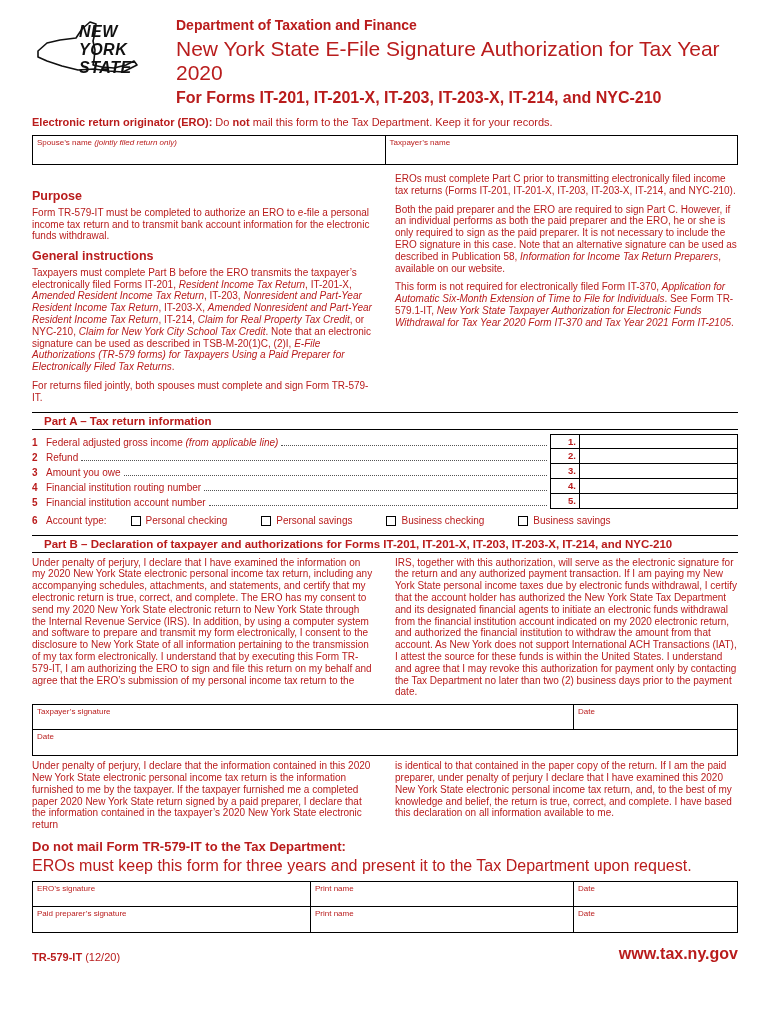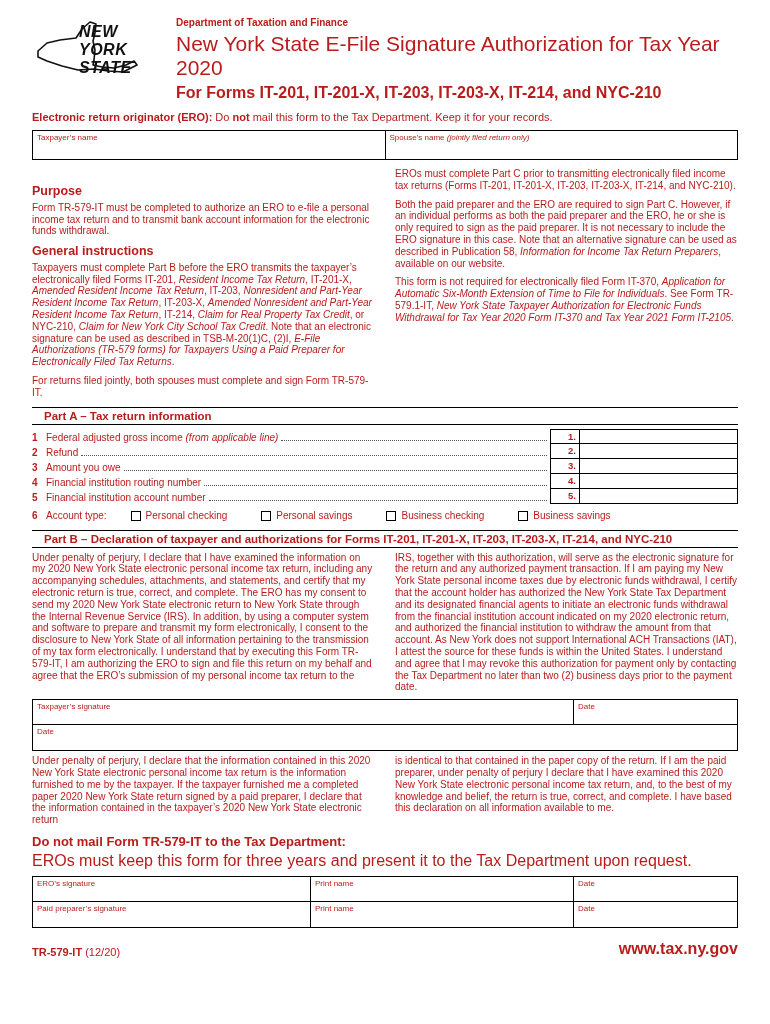--- a/index.html
+++ b/index.html
@@ -10,21 +10,21 @@
     padding:16px 32px 12px; position:relative; overflow:hidden;
   }
   .it { font-style:italic; }
   .bd { font-weight:bold; }
 
   
   .header { display:flex; align-items:flex-start; gap:12px; }
   .logo { width:132px; height:62px; flex:none; }
   .logo text { font:italic 700 16px "Liberation Sans", sans-serif; letter-spacing:.5px; fill:#111; }
   .header-text { padding-top:1px; }
-  .agency { font-size:10px; font-weight:bold; margin-bottom:4px; }
+  .agency { font-size:14px; font-weight:bold; margin-bottom:4px; }
   .title { font-size:21px; font-weight:normal; margin-bottom:4px; }
   .subtitle { font-size:16px; font-weight:bold; }
 
   .ero-notice { font-size:11px; margin-top:9px; }
 
   
   .name-table { display:flex; border:1px solid #000; margin-top:7px; height:30px; }
   .name-cell { flex:1; border-right:1px solid #000; padding:2px 4px; }
   .name-cell:last-child { border-right:none; }
   .cell-label { font-size:8px; display:block; }
@@ -103,24 +103,24 @@
       <div class="agency">Department of Taxation and Finance</div>
       <h1 class="title">New York State E-File Signature Authorization for Tax Year 2020</h1>
       <div class="subtitle">For Forms IT-201, IT-201-X, IT-203, IT-203-X, IT-214, and NYC-210</div>
     </div>
   </header>
 
   <p class="ero-notice"><span class="bd">Electronic return originator (ERO): </span><span>Do </span><span class="bd">not</span><span> mail this form to the Tax Department. Keep it for your records.</span></p>
 
   <div class="name-table">
     <div class="name-cell">
+      <span class="cell-label"><span>Spouse’s name </span><span class="it">(jointly filed return only)</span></span>
+    </div>
+    <div class="name-cell">
       <span class="cell-label"><span>Taxpayer’s name</span></span>
-    </div>
-    <div class="name-cell">
-      <span class="cell-label"><span>Spouse’s name </span><span class="it">(jointly filed return only)</span></span>
     </div>
   </div>
 
   <div class="two-col instructions">
     <div class="col">
       <h2 class="section-heading">Purpose</h2>
       <p class="para">Form TR-579-IT must be completed to authorize an ERO to e-file a personal income tax return and to transmit bank account information for the electronic funds withdrawal.</p>
       <h2 class="section-heading">General instructions</h2>
       <p class="para"><span>Taxpayers must complete Part B before the ERO transmits the taxpayer’s electronically filed Forms IT-201, </span><span class="it">Resident Income Tax Return</span><span>, IT-201-X, </span><span class="it">Amended Resident Income Tax Return</span><span>, IT-203, </span><span class="it">Nonresident and Part-Year Resident Income Tax Return</span><span>, IT-203-X, </span><span class="it">Amended Nonresident and Part-Year Resident Income Tax Return</span><span>, IT-214, </span><span class="it">Claim for Real Property Tax Credit</span><span>, or NYC-210, </span><span class="it">Claim for New York City School Tax Credit</span><span>. Note that an electronic signature can be used as described in TSB-M-20(1)C, (2)I, </span><span class="it">E-File Authorizations (TR-579 forms) for Taxpayers Using a Paid Preparer for Electronically Filed Tax Returns</span><span>.</span></p>
       <p class="para">For returns filed jointly, both spouses must complete and sign Form TR-579-IT.</p>

